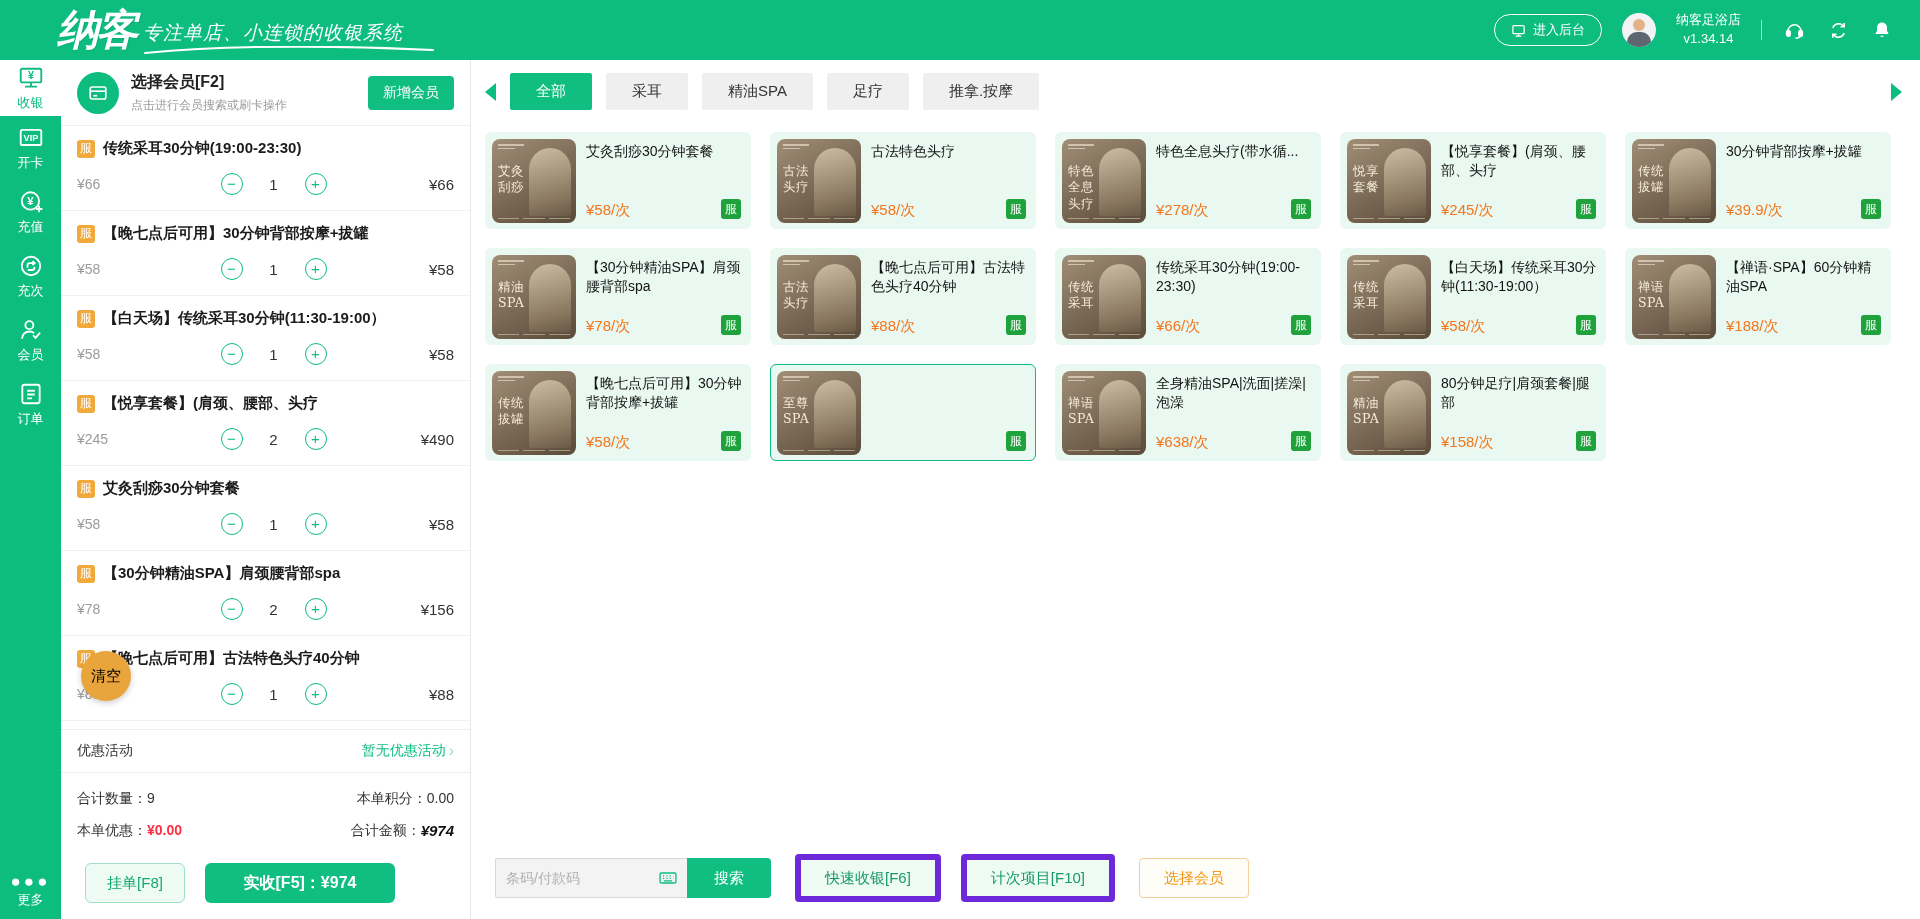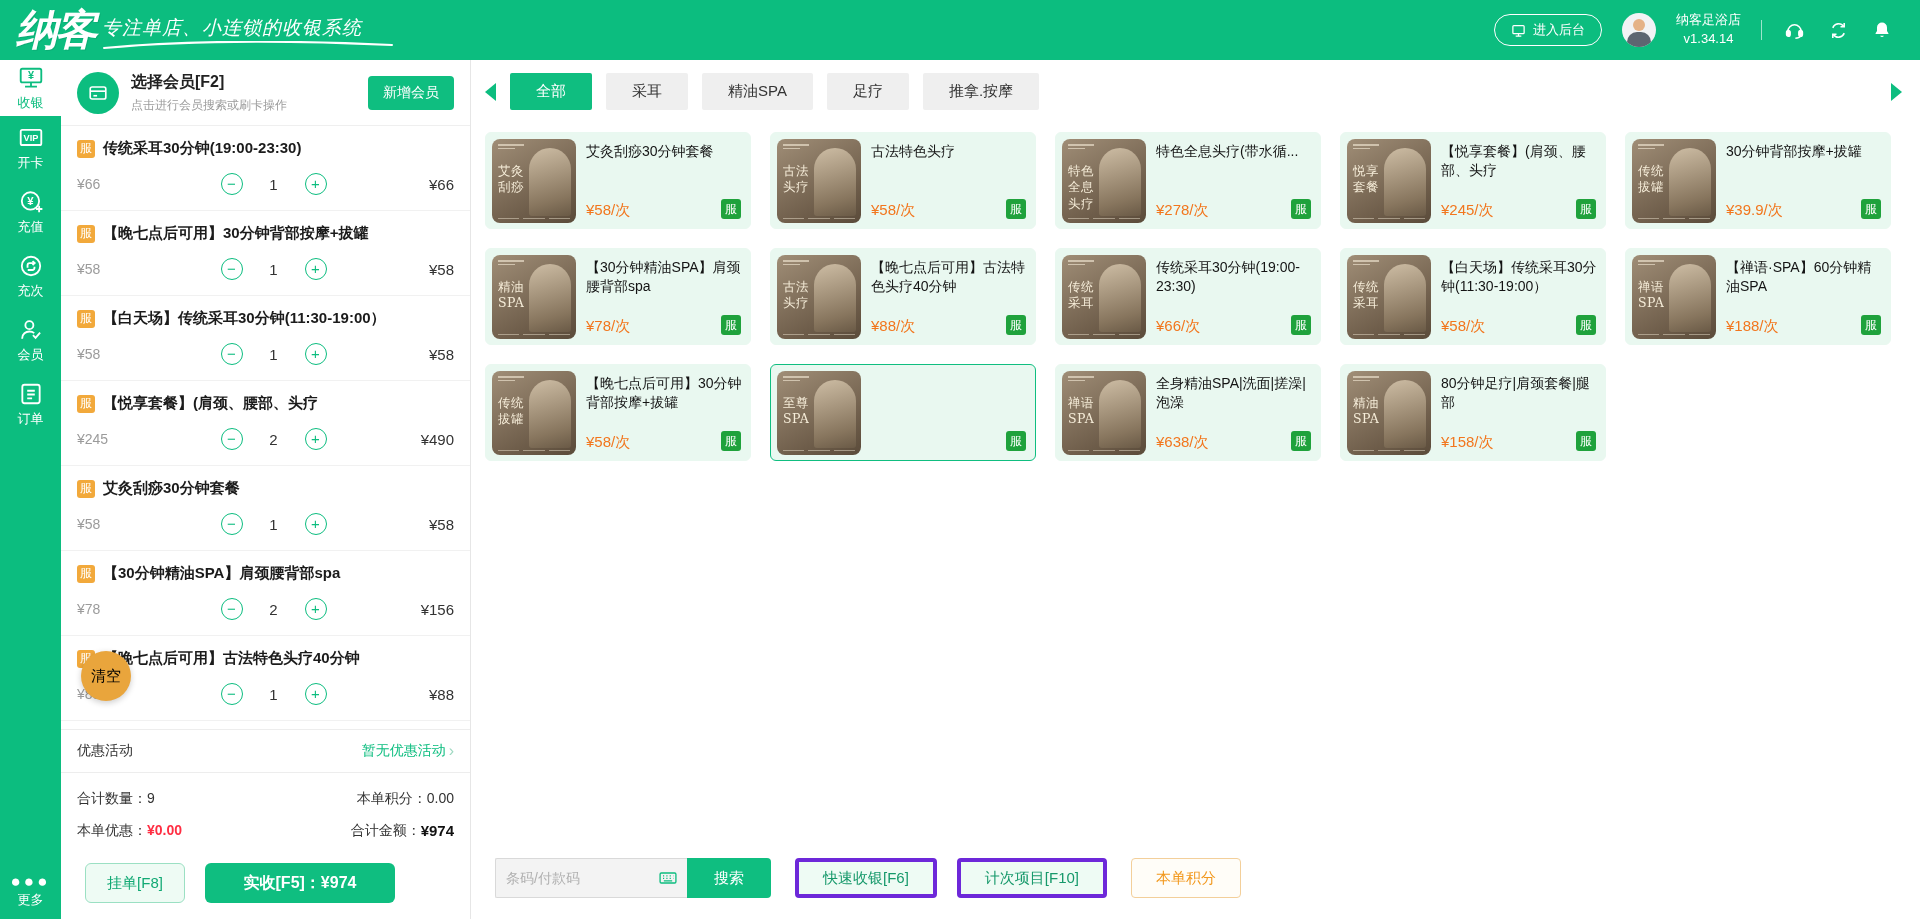--- a/index.html
+++ b/index.html
@@ -1,20 +1,20 @@
 <!DOCTYPE html>
 <html><head>
 <meta charset="utf-8">
 <style>
   * { margin:0; padding:0; box-sizing:border-box; }
   html,body { width:1920px; height:919px; overflow:hidden; font-family:"Liberation Sans",sans-serif; background:#fff; }
 
   
   .header { height:60px; background:#0cbd7f; display:flex; align-items:center; color:#fff; padding:0 26px 0 16px; position:relative; }
-  .brand { display:flex; align-items:center; position:relative; }
+  .brand { display:flex; align-items:flex-end; position:relative;margin-left:41px; }
   .logo { font-size:42px; font-weight:bold; font-style:italic; letter-spacing:-3px; line-height:52px; text-shadow:1px 1px 0 rgba(0,0,0,.08); }
   .tagline-wrap { position:relative; margin:6px 0 0 8px; }
   .tagline { font-size:19px; font-style:italic; letter-spacing:1px; }
   .tagline-swoosh { display:block; margin-top:0; }
   .header-right { margin-left:auto; display:flex; align-items:center; gap:20px; }
   .backend-btn { display:flex; align-items:center; gap:7px; border:1px solid #fff; border-radius:16px; padding:6px 16px; font-size:13px; cursor:pointer; background:transparent; color:#fff; }
   .avatar { width:34px; height:34px; border-radius:50%; background:#f2f3f5; position:relative; overflow:hidden; }
   .avatar .head { position:absolute; left:11px; top:6px; width:12px; height:12px; border-radius:50%; background:#e5b287; }
   .avatar .body { position:absolute; left:5px; top:19px; width:24px; height:16px; border-radius:10px 10px 0 0; background:#5d6671; }
   .store-info { font-size:13px; line-height:1.45; text-align:center; }
@@ -56,21 +56,21 @@
   .clear-btn { position:absolute; left:20px; bottom:218px; width:50px; height:50px; border-radius:50%; border:none; background:#e9a53c; color:#000000; font-size:15px; cursor:pointer; box-shadow:0 2px 6px rgba(0,0,0,.2); z-index:5; }
 
   .promo-row { border-top:1px solid #ededed; border-bottom:1px solid #ededed; height:44px; display:flex; align-items:center; padding:0 16px; font-size:14px; color:#333; }
   .promo-link { margin-left:auto; color:#0cbd7f; cursor:pointer; display:flex; align-items:center; gap:3px; }
   .promo-chevron { color:#9fd9c2; font-size:16px; }
 
   .summary { padding:10px 16px 4px; font-size:14px; color:#333; }
   .sum-row { display:flex; justify-content:space-between; padding:7px 0; }
   .sum-cell { display:flex; }
   .red-val { color:#ff2e43; font-weight:bold; }
-  .bold-val { color:#111; font-weight:bold; font-size:15px; }
+  .bold-val { color:#111; font-weight:bold; font-size:15px;font-style:italic; }
 
   .pay-row { display:flex; gap:20px; padding:12px 24px 16px; }
   .hold-btn { width:100px; height:40px; background:#eefbf4; border:1px solid #9be0c3; border-radius:6px; color:#12a974; font-size:15px; cursor:pointer; }
   .checkout-btn { width:190px; height:40px; background:#0fbe80; border:none; border-radius:6px; color:#fff; font-size:16px; font-weight:bold; cursor:pointer; }
 
   
   .main { flex:1; display:flex; flex-direction:column; background:#fff; }
   .tabs-row { display:flex; align-items:center; gap:14px; padding:13px 18px 10px 14px; }
   .tab-arrow { width:0; height:0; border-top:9px solid transparent; border-bottom:9px solid transparent; cursor:pointer; }
   .tab-arrow.left { border-right:11px solid #0cbd7f; }
@@ -95,21 +95,21 @@
   .svc-badge-green { position:absolute; right:9px; bottom:9px; width:20px; height:20px; background:#1fa23c; color:#fff; font-size:12px; border-radius:3px; display:flex; align-items:center; justify-content:center; }
 
   
   .bottom-bar { height:66px; display:flex; align-items:center; padding:0 0 16px 24px; gap:20px; }
   .scan-group { display:flex; height:40px; }
   .scan-wrap { position:relative; }
   .scan-input { width:192px; height:40px; background:#f3f3f3; border:1px solid #d9d9d9; border-right:none; border-radius:2px 0 0 2px; padding:0 34px 0 10px; font-size:14px; color:#333; outline:none; font-family:"Liberation Sans",sans-serif; }
   .scan-input::placeholder { color:#b0b0b0; }
   .kbd-ico { position:absolute; right:9px; top:10px; color:#0cbd7f; }
   .search-btn { width:84px; height:40px; background:#0fbe80; border:none; border-radius:0 4px 4px 0; color:#fff; font-size:15px; cursor:pointer; }
-  .mint-btn { height:40px; padding:0 24px; background:#eefbf4; border:4px solid #6d28d9; border-radius:4px; color:#17996b; font-size:15px; cursor:pointer; }
+  .mint-btn { height:48px; padding:0 24px; background:#eefbf4; border:6px solid #6d28d9; border-radius:4px; color:#17996b; font-size:15px; cursor:pointer; }
   .amber-btn { height:40px; padding:0 24px; background:#fffdf8; border:1px solid #f3cf9a; border-radius:4px; color:#f2981d; font-size:15px; cursor:pointer; margin-left:4px; }
 
   svg { display:block; }
 </style>
 </head>
 <body>
 
 <div class="header">
   <div class="brand">
     <span class="logo">纳客</span>
@@ -755,16 +755,16 @@
             <svg width="20" height="20" viewBox="0 0 24 24" fill="none" stroke="currentColor" stroke-width="1.6">
               <rect x="2.5" y="6" width="19" height="12" rx="1.5"></rect>
               <path d="M6 9.5h1.4M10 9.5h1.4M14 9.5h1.4M18 9.5h.4M6 12.5h1.4M10 12.5h1.4M14 12.5h1.4M18 12.5h.4M7 15.5h10"></path>
             </svg>
           </span>
         </span>
         <button class="search-btn">搜索</button>
       </div>
       <button class="mint-btn" style="margin-left:4px;">快速收银[F6]</button>
       <button class="mint-btn">计次项目[F10]</button>
-      <button class="amber-btn">本单积分</button>
+      <button class="amber-btn">选择会员</button>
     </div>
   </div>
 </div>
 
 </body></html>

